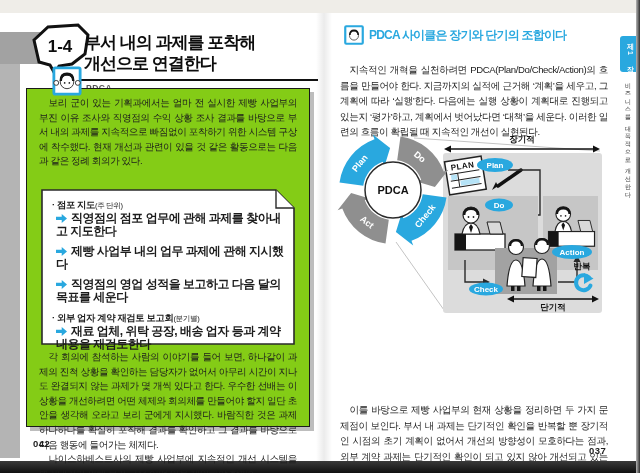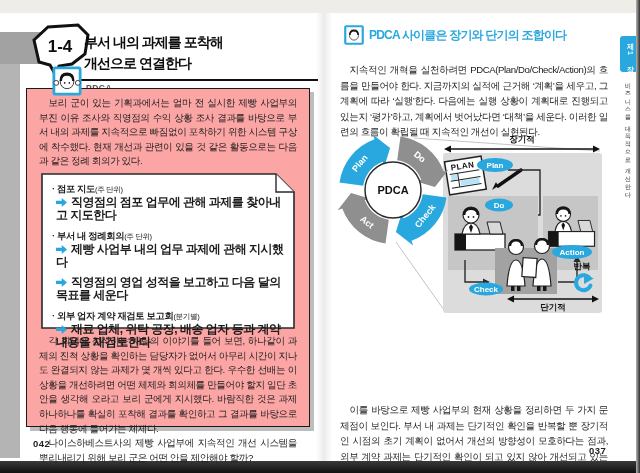--- a/index.html
+++ b/index.html
@@ -8,29 +8,29 @@
   .abs{position:absolute;}
   
   .top-band{left:0;top:0;width:640px;height:13px;background:#efede8;}
   .bottom-band{left:0;top:461px;width:640px;height:12px;background:linear-gradient(#3a3a3a,#101010);}
   .right-edge{left:636px;top:0;width:4px;height:473px;background:linear-gradient(to right,#b5b5b5,#2e2e2e);}
   .gutter{left:316px;top:13px;width:16px;height:448px;background:linear-gradient(to right,rgba(0,0,0,0),rgba(0,0,0,.08),rgba(0,0,0,0));}
   
   .gray-strip{left:0;top:32px;width:20px;height:426px;background:#b4b4b4;}
   .gray-band{left:0;top:32px;width:46px;height:32px;background:#a2a2a2;}
   .bubble{left:22px;top:22px;}
-  .title{left:84px;top:32px;font-size:14px;font-weight:bold;line-height:21px;letter-spacing:-1px;color:#0d0d0d;}
+  .title{left:84px;top:32px;font-size:17px;font-weight:bold;line-height:21px;letter-spacing:-1px;color:#0d0d0d;}
   .title-underline{left:68px;top:79px;width:250px;height:2px;background:#111;}
   .subtitle{left:86px;top:83px;font-size:8.5px;font-weight:bold;color:#555;letter-spacing:.5px;}
   .mascot-main{left:52px;top:66px;z-index:3;}
-  .casebox{left:26px;top:88px;width:284px;height:339px;background:#fca5a5;border:1.5px solid #1a1a1a;
+  .casebox{left:26px;top:88px;width:284px;height:339px;background:#84cc16;border:1.5px solid #1a1a1a;
            box-shadow:4px 4px 0 #bdbdbd;box-sizing:border-box;padding:7px 12px 0 12px;z-index:2;}
   .bodytxt{font-size:9.6px;line-height:14.6px;text-align:justify;letter-spacing:-.4px;}
   .indent{text-indent:1em;}
-  .notebox{position:relative;width:254px;height:156px;margin:4px auto 5px auto;}
+  .notebox{position:relative;width:254px;height:156px;margin:20px auto 5px auto;}
   .noteframe{position:absolute;left:0;top:0;}
   .note-items{position:relative;padding:9px 11px 0 11px;}
   .note-item{margin-bottom:6px;}
   .item-head{font-size:9.4px;font-weight:bold;line-height:13px;letter-spacing:-.4px;}
   .item-freq{font-size:7.6px;font-weight:normal;}
   .item-desc{font-size:12px;font-weight:bold;line-height:13.5px;letter-spacing:-.5px;padding-left:4px;}
   .arrow-ic{display:inline-block;width:11px;height:9px;background:var(--blue,#29a8df);
             clip-path:polygon(0 32%,52% 32%,52% 0,100% 50%,52% 100%,52% 68%,0 68%);
             vertical-align:-1px;margin-right:4px;}
   .pagenum{font-size:9.5px;font-weight:bold;color:#222;letter-spacing:.5px;}
@@ -96,21 +96,20 @@
       <svg class="noteframe" width="254" height="156" viewBox="0 0 254 156">
         <path d="M1,1 H235 L253,19 V155 H1 Z" fill="#fff" stroke="#2a2a2a" stroke-width="1.6"></path>
         <path d="M235,1 L235,19 L253,19" fill="#fff" stroke="#2a2a2a" stroke-width="1.4"></path>
       </svg>
       <div class="note-items">
         <div class="note-item">
           <div class="item-head"><span>· 점포 지도</span><span class="item-freq">(주 단위)</span></div>
           <div class="item-desc"><span class="arrow-ic"></span><span>직영점의 점포 업무에 관해 과제를 찾아내고 지도한다</span></div>
         </div>
         <div class="note-item">
-          <div class="item-head"><span>· 부서 내 정례회의</span><span class="item-freq">(주 단위)</span></div>
           <div class="item-desc"><span class="arrow-ic"></span><span>제빵 사업부 내의 업무 과제에 관해 지시했다</span></div>
         </div>
         <div class="note-item">
           <div class="item-desc"><span class="arrow-ic"></span><span>직영점의 영업 성적을 보고하고 다음 달의 목표를 세운다</span></div>
         </div>
         <div class="note-item">
           <div class="item-head"><span>· 외부 업자 계약 재검토 보고회</span><span class="item-freq">(분기별)</span></div>
           <div class="item-desc"><span class="arrow-ic"></span><span>재료 업체, 위탁 공장, 배송 업자 등과 계약 내용을 재검토한다</span></div>
         </div>
       </div>

